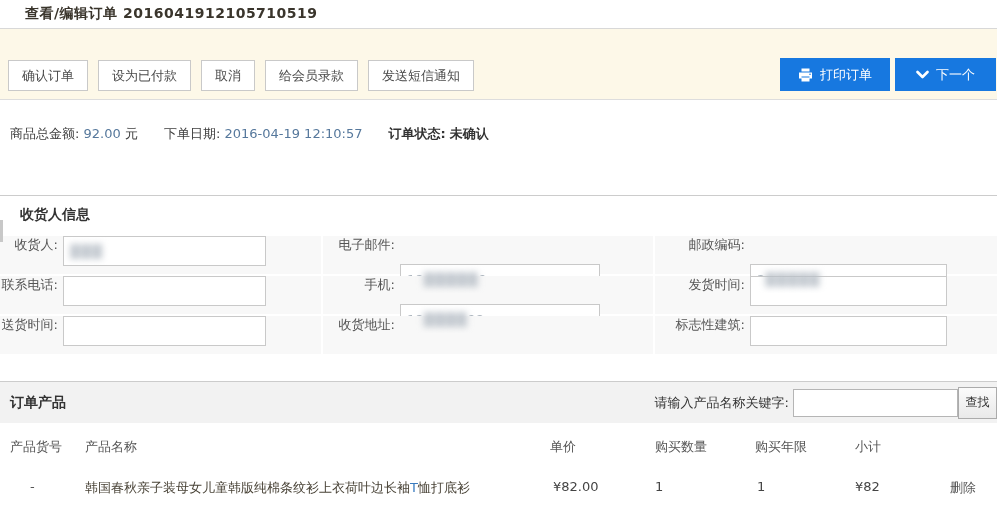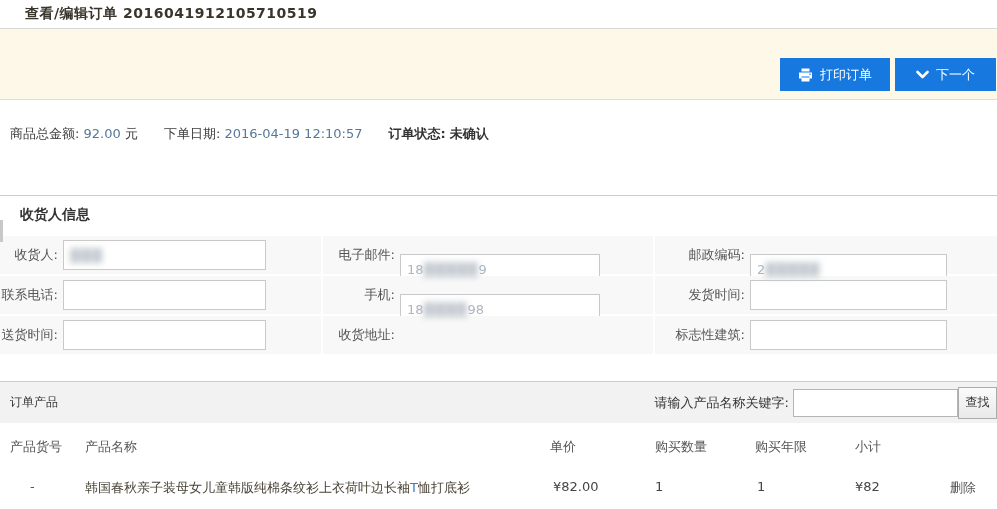--- a/index.html
+++ b/index.html
@@ -32,39 +32,39 @@
   .summary .val { color: #56789c; }
   .summary .bold { font-weight: bold; color: #333; }
 
   
   .consignee-section { margin-top: 34px; border-top: 1px solid #ccc; position: relative; }
   .section-title { font-size: 14px; font-weight: bold; color: #333; padding: 10px 20px 6px; }
   .panel-handle { position: absolute; left: 0; top: 24px; width: 3px; height: 22px; background: #c8c8c8; }
 
   .form-grid { margin-top: 6px; display: grid; grid-template-columns: 321px 330px 1fr;
     gap: 2px; background: #fff; }
-  .cell { background: #f8f8f8; height: 38px; display: flex; align-items: center; }
+  .cell { background: #f8f8f8; height: 38px; display: flex; }
   .cell .flabel { color: #555; text-align: right; margin-right: 5px; }
   .c1 .flabel { width: 58px; }
   .c2 .flabel { width: 72px; }
   .c3 .flabel { width: 90px; }
   .finput { background: #fff; border: 1px solid #c9c9c9; height: 30px;
     display: flex; align-items: center; padding: 0 6px; overflow: hidden;
     white-space: nowrap; color: #555; }
   .c1 .finput { width: 203px; }
   .c2 .finput { width: 200px; }
   .c3 .finput { width: 197px; }
   .dim { color: #aeb6bf; margin-top: 28px; }
   .redact { filter: blur(3px); color: #b9c0c8; letter-spacing: 1px; }
   .redact-dark { filter: blur(3px); color: #9aa0a8; }
 
   
   .products-band { margin-top: 27px; border-top: 1px solid #ccc; background: #f2f2f2;
     height: 42px; display: flex; align-items: center; padding: 0 0 0 10px; }
-  .products-band .section-title2 { font-size: 12px; font-weight: normal; color: #333; }
+  .products-band .section-title2 { font-size: 14px; font-weight: bold; color: #333; }
   .search-group { margin-left: auto; display: flex; align-items: center; }
   .search-group .slabel { color: #333; margin-right: 4px; }
   .search-input { width: 165px; height: 28px; border: 1px solid #b5b5b5; background: #fff;
     padding: 0 6px; font-family: inherit; font-size: 13px; }
   .btn-find { width: 39px; height: 32px; border: 1px solid #ababab;
     background: linear-gradient(#fbfbfb, #e9e9e9); color: #333; font-size: 12px;
     cursor: pointer; font-family: inherit; }
 
   .ptable { display: grid; grid-template-columns: 75px 465px 105px 100px 100px 95px 1fr; }
   .th { padding: 15px 10px 9px; color: #555; }
@@ -78,20 +78,27 @@
   .del-link { color: #555; cursor: pointer; text-decoration: none; }
 </style>
 </head>
 <body>
 
 <div class="title-bar">
   <h1>查看/编辑订单 2016041912105710519</h1>
 </div>
 
 <div class="toolbar">
+  <div class="btn-group-left">
+    <button class="btn-white">确认订单</button>
+    <button class="btn-white">设为已付款</button>
+    <button class="btn-white">取消</button>
+    <button class="btn-white">给会员录款</button>
+    <button class="btn-white">发送短信通知</button>
+  </div>
   <div class="btn-group-right">
     <button class="btn-blue btn-print">
       <span>
         <svg width="15" height="14" viewBox="0 0 15 14">
             <path d="M3.5 0.5 h8 v3 h-8 z M1 4.5 h13 v6 h-2.5 v-2 h-8 v2 H1 z M3.5 9.5 h8 v4 h-8 z" fill="#fff"></path>
             <circle cx="12" cy="6.2" r="0.8" fill="#1778e0"></circle>
           </svg>
       </span>
       <span>打印订单</span>
     </button>

